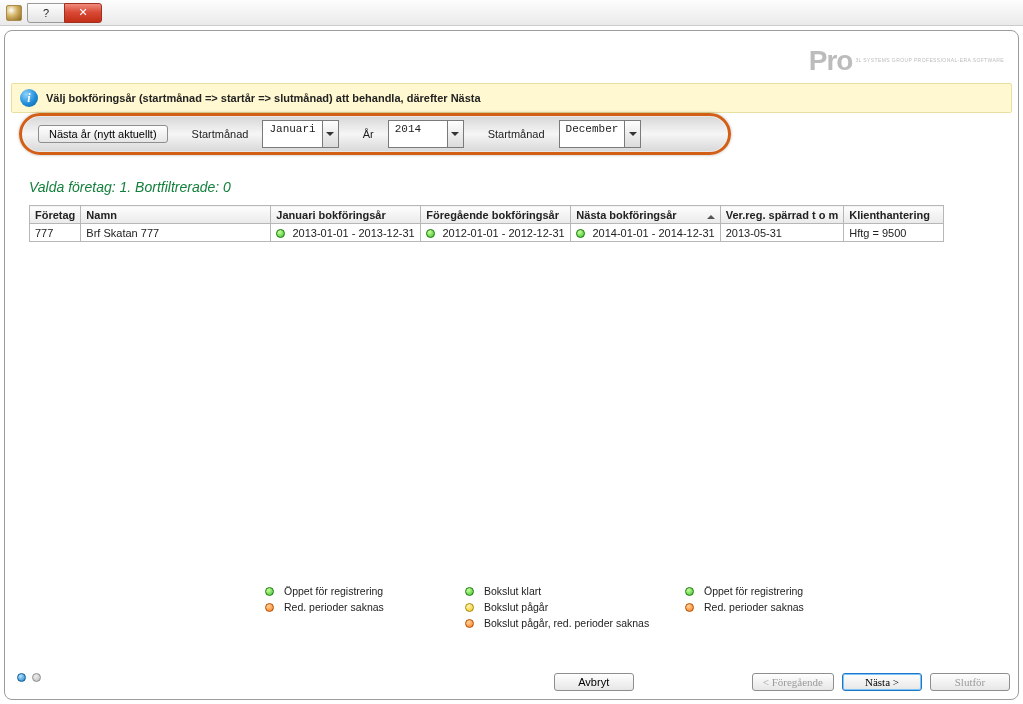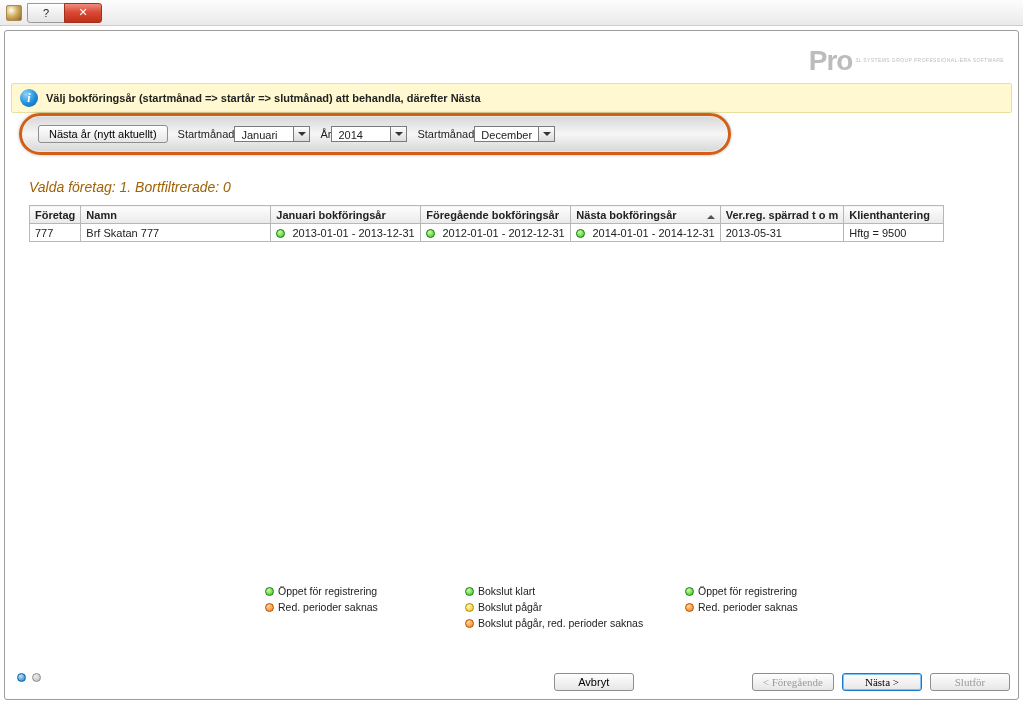--- a/index.html
+++ b/index.html
@@ -50,21 +50,21 @@
   .client {
     position: relative;
     height: calc(704px - 26px);
     padding: 4px;
   }
   .panel {
     position: relative;
     width: 100%; height: 100%;
     border: 1px solid #9c9c9c;
     background: #fff;
-    border-radius: 3px;
+    border-radius: 8px;
     overflow: hidden;
   }
 
   .logo-area {
     position: absolute; top: 8px; right: 14px;
     height: 44px;
     display: flex; align-items: center;
     color: #bcbcbc;
     font-family: Arial, sans-serif;
   }
@@ -108,36 +108,38 @@
   .params-wrap {
     position: absolute;
     left: 14px; top: 82px;
     width: 712px; height: 42px;
     border: 3px solid #d35f17;
     border-radius: 22px;
     box-shadow: inset 0 0 0 1px rgba(255,255,255,0.4), 0 0 3px rgba(0,0,0,0.3);
     background: linear-gradient(#d7d7d7,#f6f6f6 50%,#d7d7d7);
     display: flex; align-items: center;
     padding: 0 16px;
+    gap: 14px;
   }
   .params-wrap .btn,
   .bottom .btn {
     background: linear-gradient(#fefefe,#e6e6e6);
     border: 1px solid #8e8e8e;
     border-radius: 3px;
     padding: 2px 10px;
     font-size: 11px;
     cursor: default;
   }
   .params-wrap label { margin-left: 10px; }
   .combo {
     display: inline-flex; align-items: stretch;
-    height: 16px;
+    height: 28px;
     background: #fff;
     border: 1px solid #7a7a7a;
+    font-family: Liberation Mono, monospace;
   }
   .combo .combo-val {
     padding: 2px 6px;
     min-width: 52px;
   }
   .combo.wide .combo-val { min-width: 58px; }
   .combo .combo-arrow {
     width: 16px;
     border-left: 1px solid #7a7a7a;
     background: linear-gradient(#fdfdfd,#dcdcdc);
@@ -148,21 +150,21 @@
     border: 4px solid transparent;
     border-top-color: #333;
     margin-top: 3px;
   }
 
   .summary {
     position: absolute;
     left: 24px; top: 148px;
     font-style: italic;
     font-size: 14px;
-    color: #a16207;
+    color: #15803d;
   }
 
   
   .grid {
     position: absolute;
     left: 24px; right: 24px; top: 174px;
     border-collapse: collapse;
     font-size: 11px;
     padding-left: 16px;
   }
@@ -198,21 +200,21 @@
 
   
   .legend {
     position: absolute;
     left: 260px; bottom: 70px;
     display: grid;
     grid-template-columns: 200px 220px 200px;
     row-gap: 4px;
     font-size: 10.5px;
   }
-  .legend .cell { display: flex; align-items: center; gap: 0; }
+  .legend .cell { display: flex; align-items: center; gap: 6px; }
 
   
   .bottom {
     position: absolute;
     left: 8px; right: 8px; bottom: 8px;
     display: flex; align-items: flex-start;
   }
   .status-dots { display: flex; gap: 6px; margin-left: 4px; }
   .sd { width: 9px; height: 9px; border-radius: 50%; }
   .sd.blue { background: radial-gradient(circle at 35% 30%, #b7e3ff, #157ecc); border:1px solid #0c5a94;}

